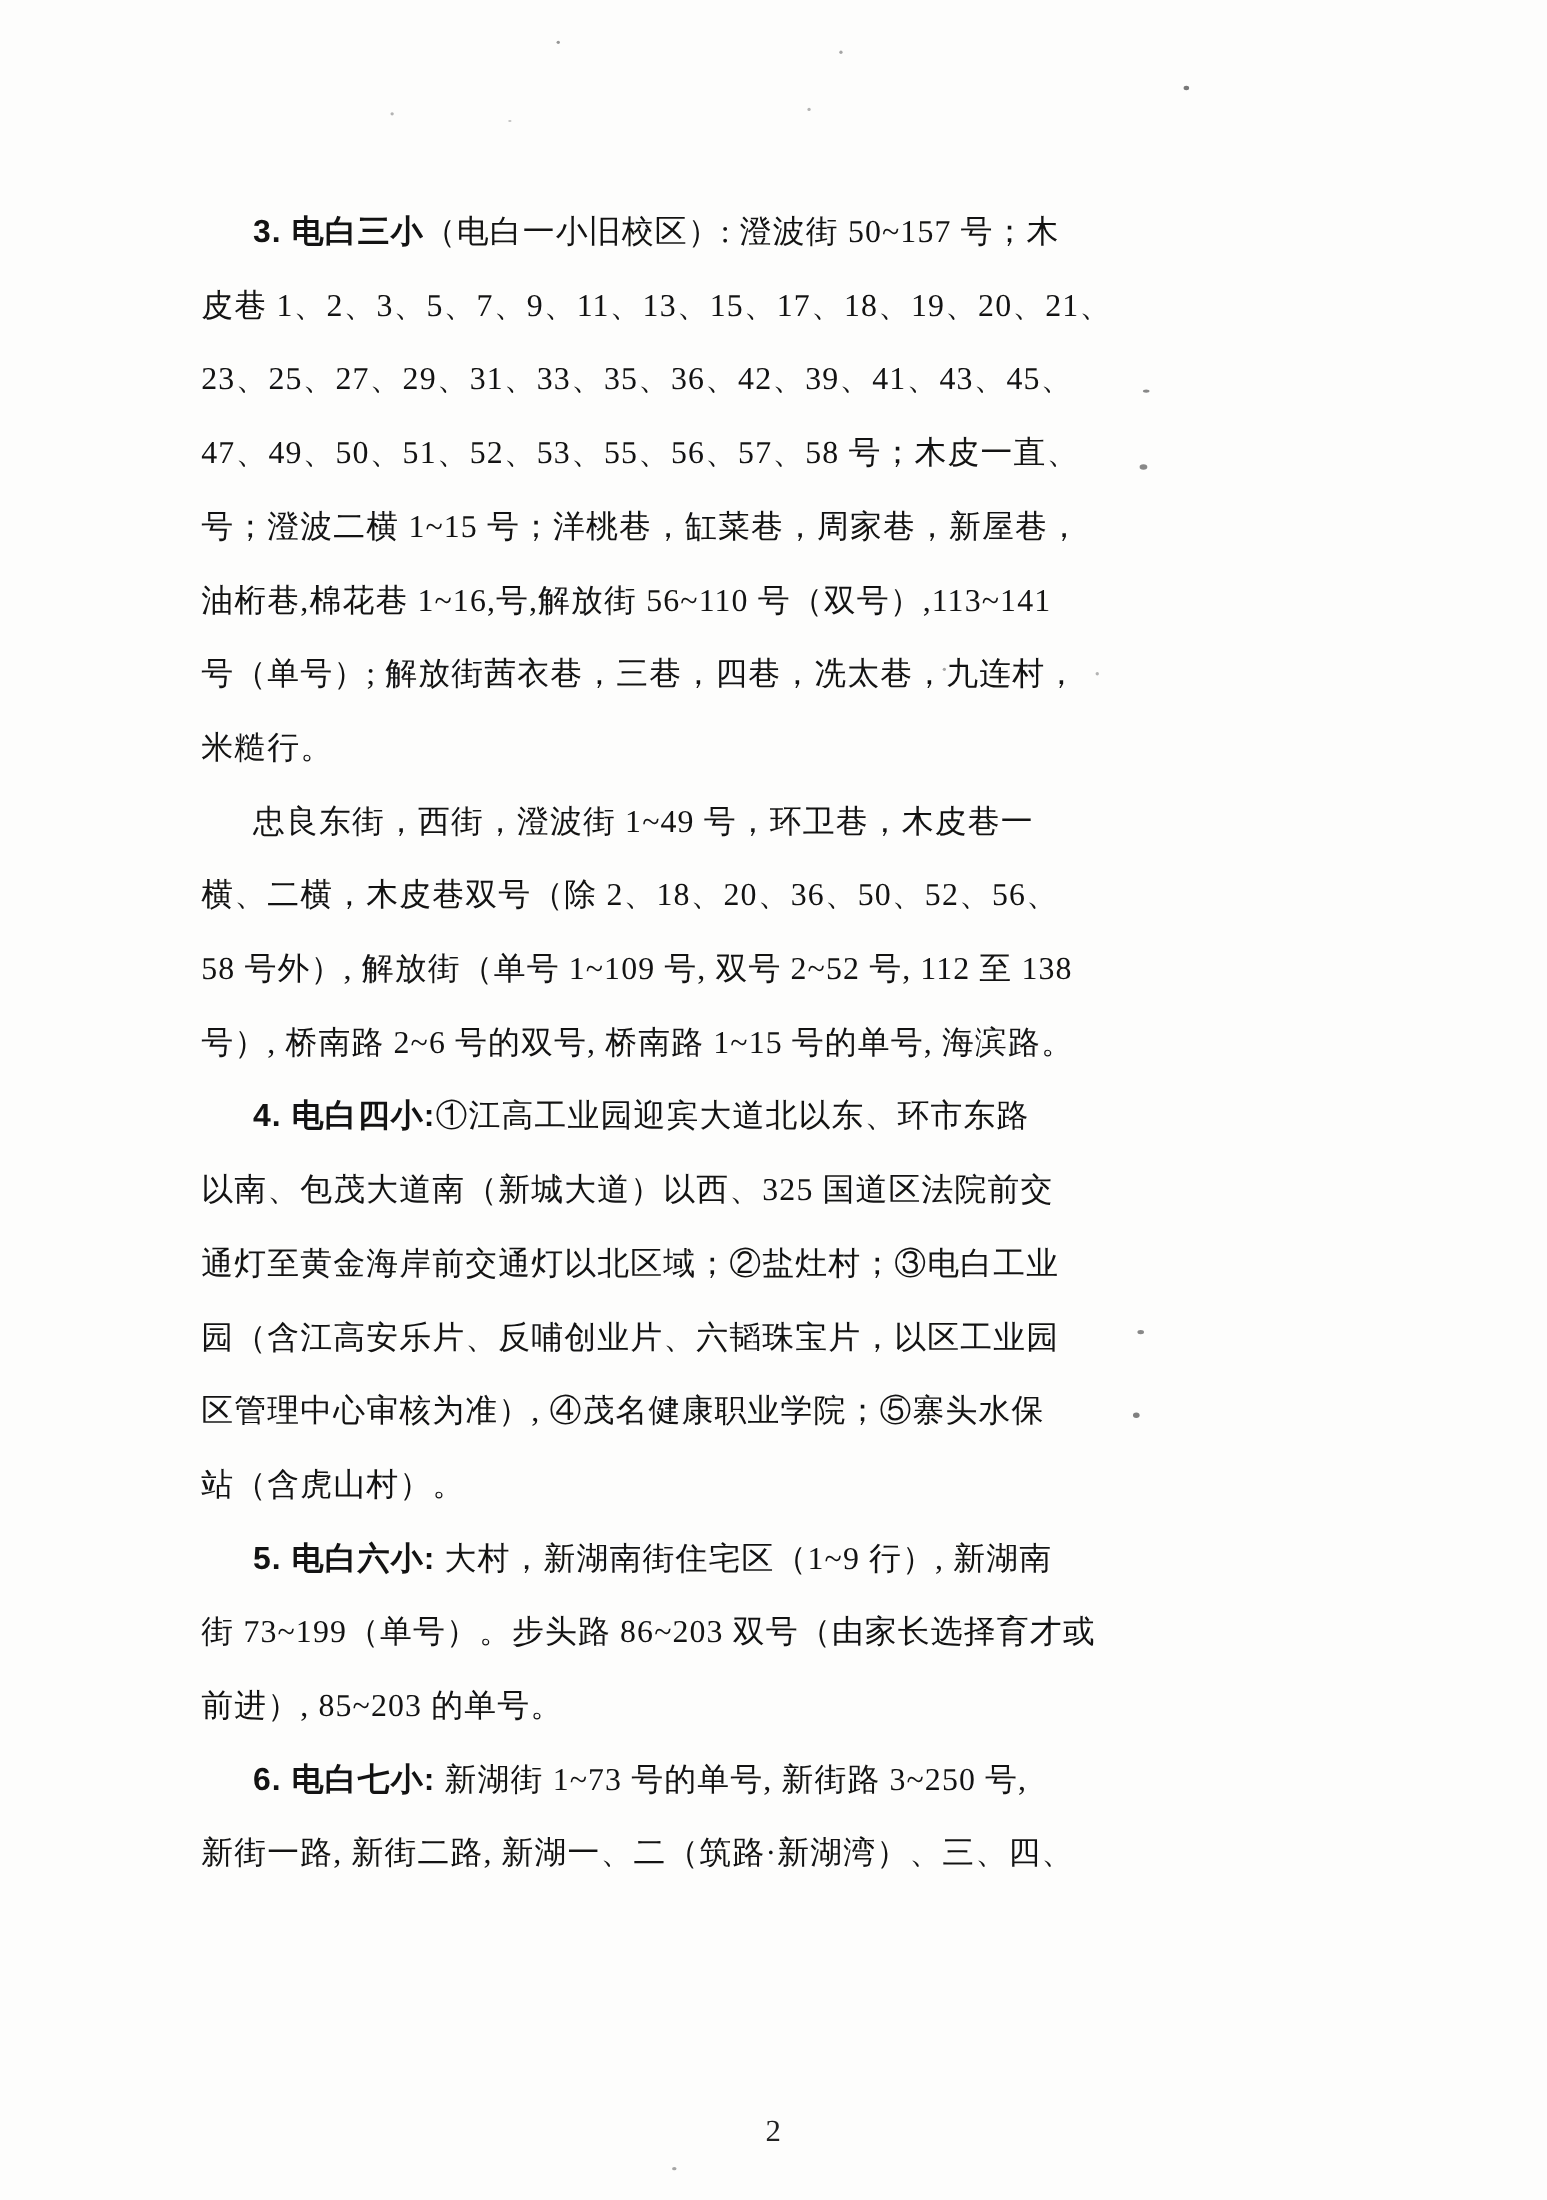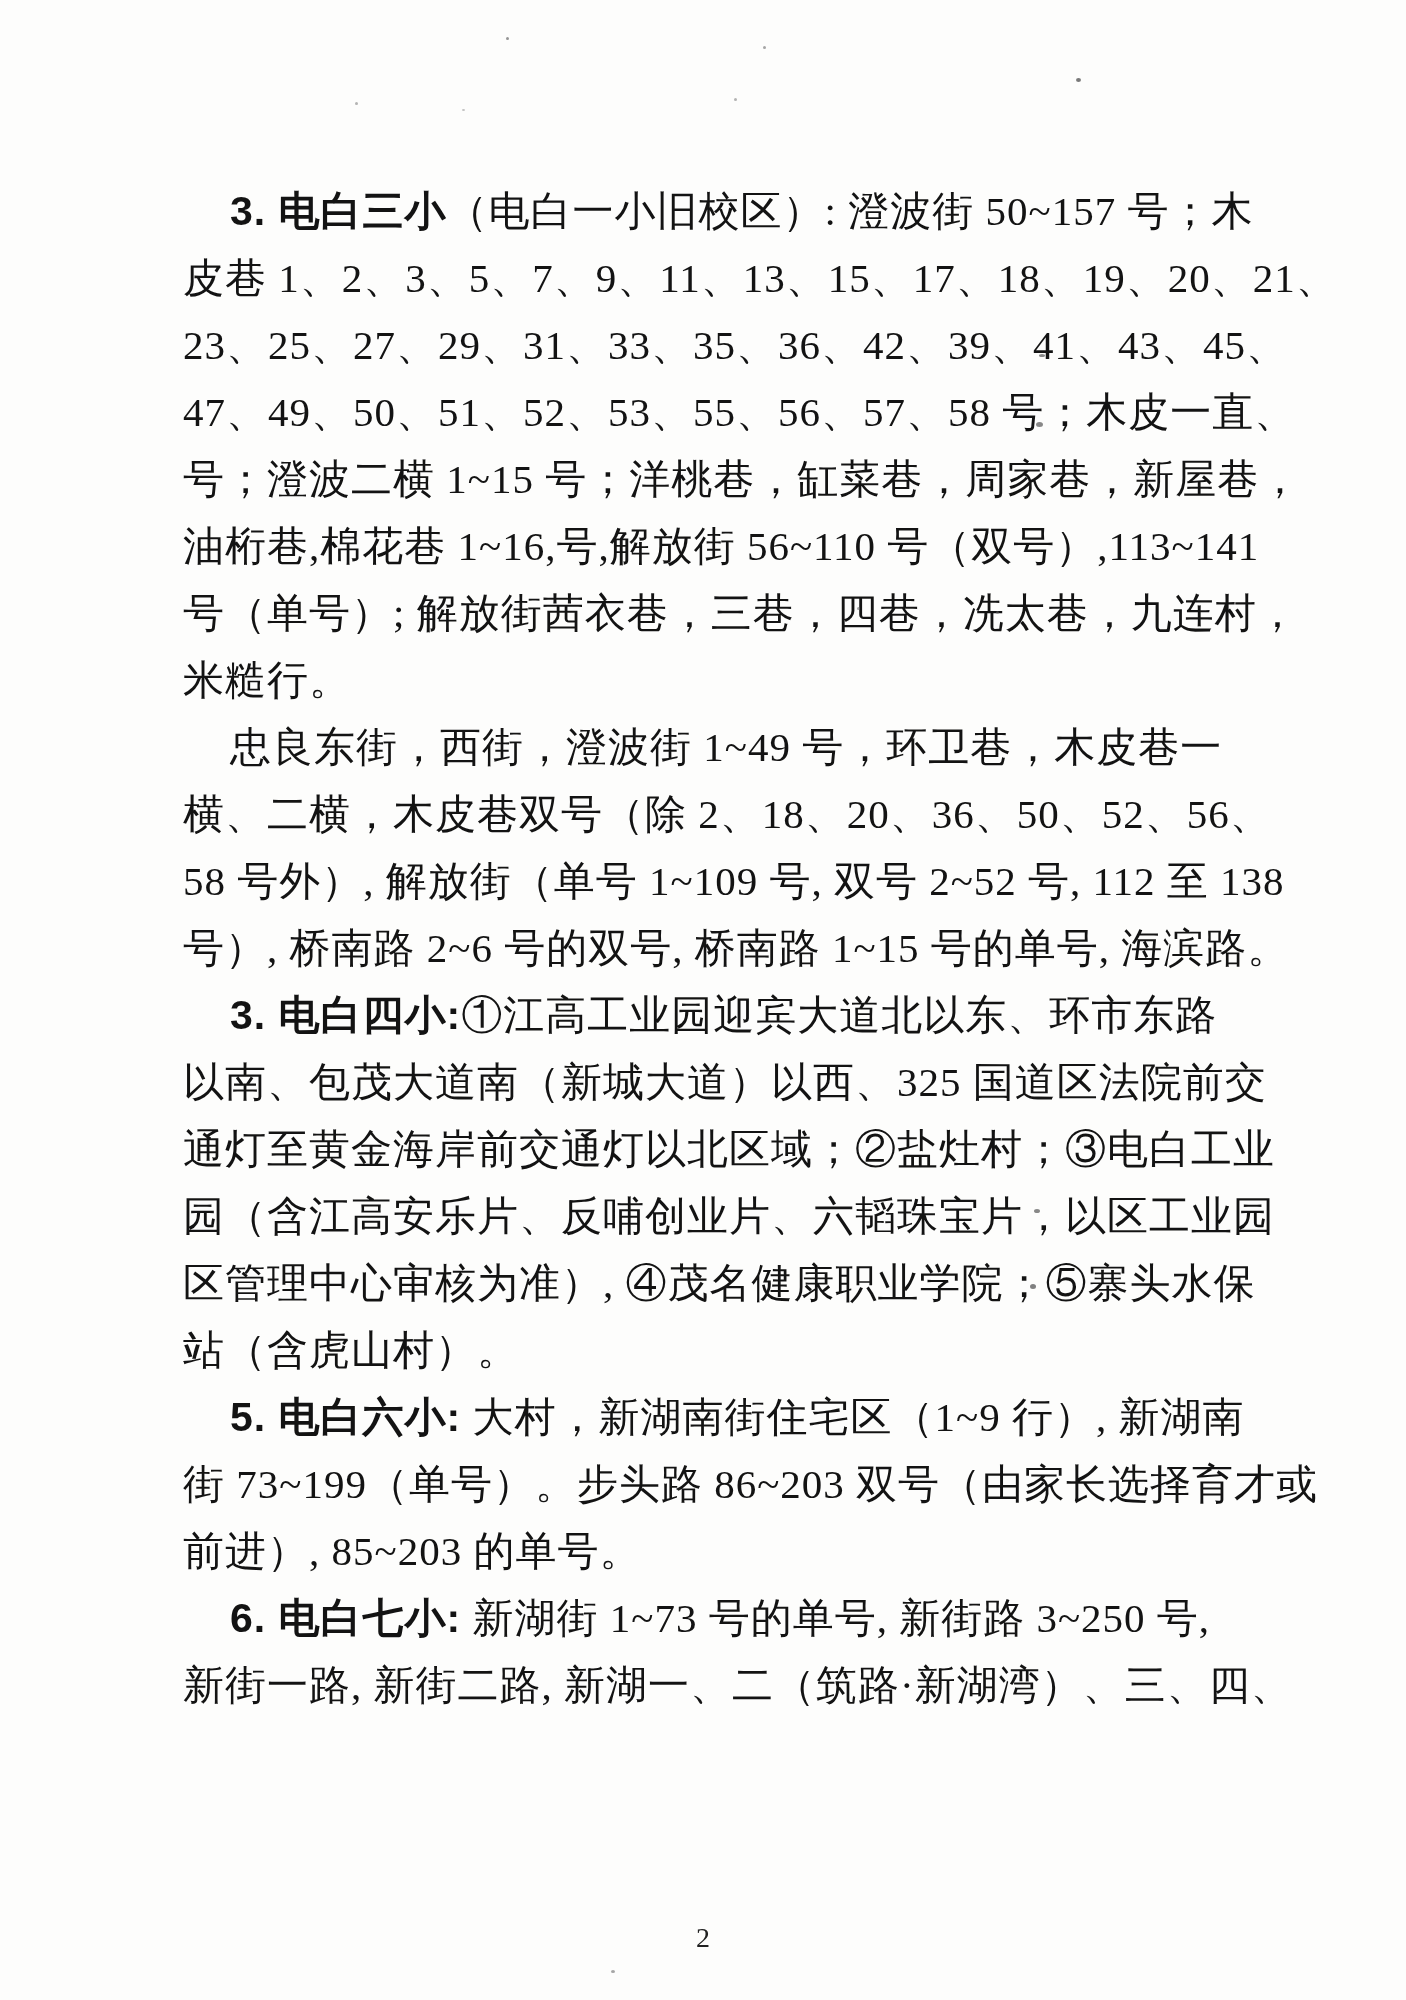--- a/index.html
+++ b/index.html
@@ -16,21 +16,21 @@
     background: #fdfdfc;
   }
   .textblock {
     position: absolute;
     left: 183px; top: 178px;
     width: 930px;
   }
   .line {
     height: 67px;
     line-height: 67px;
-    font-size: 41px;
+    font-size: 29px;
     letter-spacing: 1px;
     white-space: nowrap;
   }
   .line.indent { text-indent: 47px; }
   .b {
     font-family: "Liberation Sans", "DejaVu Sans", sans-serif;
     font-weight: 700;
   }
   .pagenum {
     position: absolute;
@@ -57,21 +57,21 @@
     <div class="line"><span>23、25、27、29、31、33、35、36、42、39、41、43、45、</span></div>
     <div class="line"><span>47、49、50、51、52、53、55、56、57、58 号；木皮一直、</span></div>
     <div class="line"><span>号；澄波二横 1~15 号；洋桃巷，缸菜巷，周家巷，新屋巷，</span></div>
     <div class="line"><span>油桁巷,棉花巷 1~16,号,解放街 56~110 号（双号）,113~141</span></div>
     <div class="line"><span>号（单号）; 解放街茜衣巷，三巷，四巷，冼太巷，九连村，</span></div>
     <div class="line"><span>米糙行。</span></div>
     <div class="line indent"><span>忠良东街，西街，澄波街 1~49 号，环卫巷，木皮巷一</span></div>
     <div class="line"><span>横、二横，木皮巷双号（除 2、18、20、36、50、52、56、</span></div>
     <div class="line"><span>58 号外）, 解放街（单号 1~109 号, 双号 2~52 号, 112 至 138</span></div>
     <div class="line"><span>号）, 桥南路 2~6 号的双号, 桥南路 1~15 号的单号, 海滨路。</span></div>
-    <div class="line indent"><span class="b">3. 电白四小:</span><span>①江高工业园迎宾大道北以东、环市东路</span></div>
+    <div class="line indent"><span class="b">4. 电白四小:</span><span>①江高工业园迎宾大道北以东、环市东路</span></div>
     <div class="line"><span>以南、包茂大道南（新城大道）以西、325 国道区法院前交</span></div>
     <div class="line"><span>通灯至黄金海岸前交通灯以北区域；②盐灶村；③电白工业</span></div>
     <div class="line"><span>园（含江高安乐片、反哺创业片、六韬珠宝片，以区工业园</span></div>
     <div class="line"><span>区管理中心审核为准）, ④茂名健康职业学院；⑤寨头水保</span></div>
     <div class="line"><span>站（含虎山村）。</span></div>
     <div class="line indent"><span class="b">5. 电白六小:</span><span> 大村，新湖南街住宅区（1~9 行）, 新湖南</span></div>
     <div class="line"><span>街 73~199（单号）。步头路 86~203 双号（由家长选择育才或</span></div>
     <div class="line"><span>前进）, 85~203 的单号。</span></div>
     <div class="line indent"><span class="b">6. 电白七小:</span><span> 新湖街 1~73 号的单号, 新街路 3~250 号,</span></div>
     <div class="line"><span>新街一路, 新街二路, 新湖一、二（筑路·新湖湾）、三、四、</span></div>

